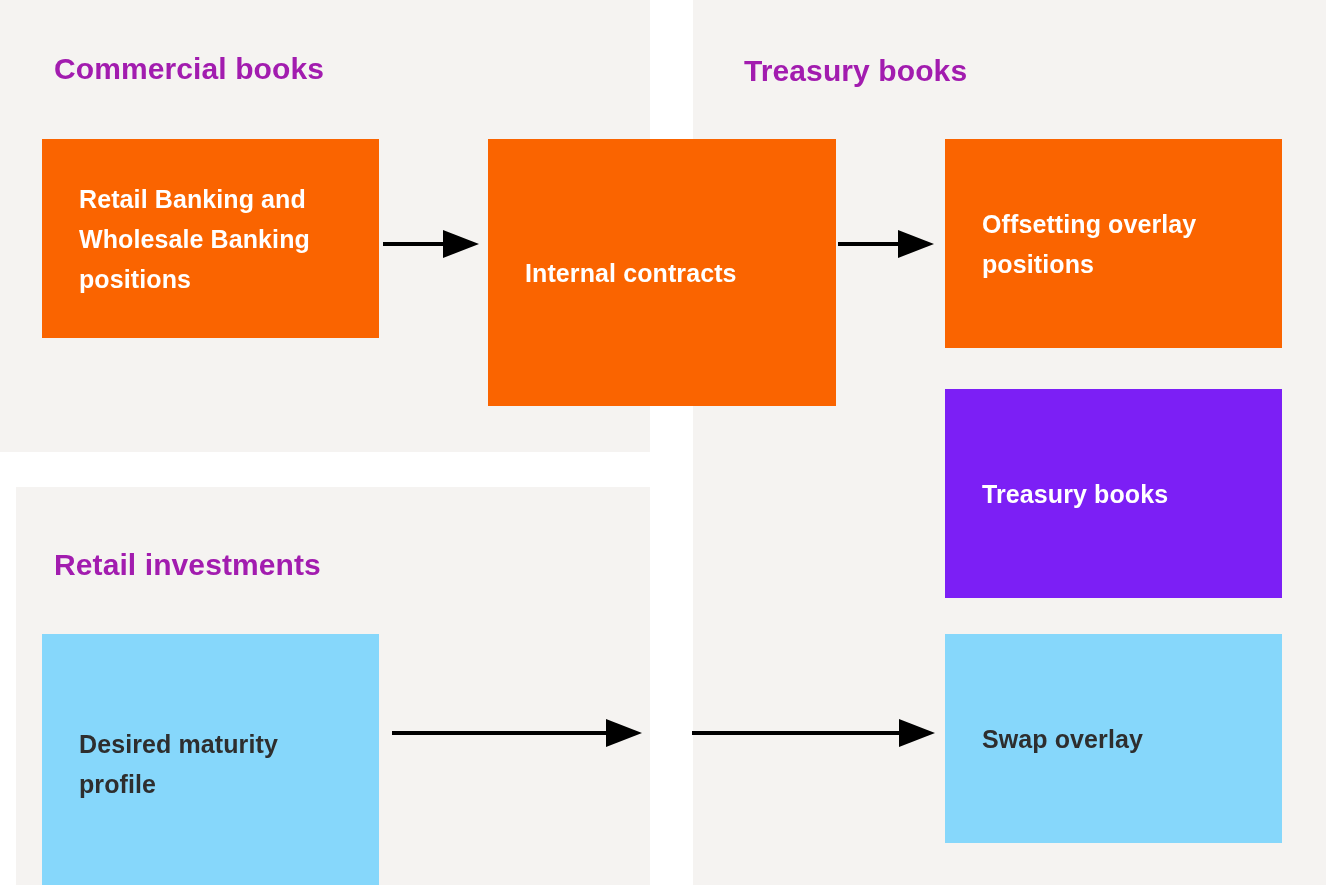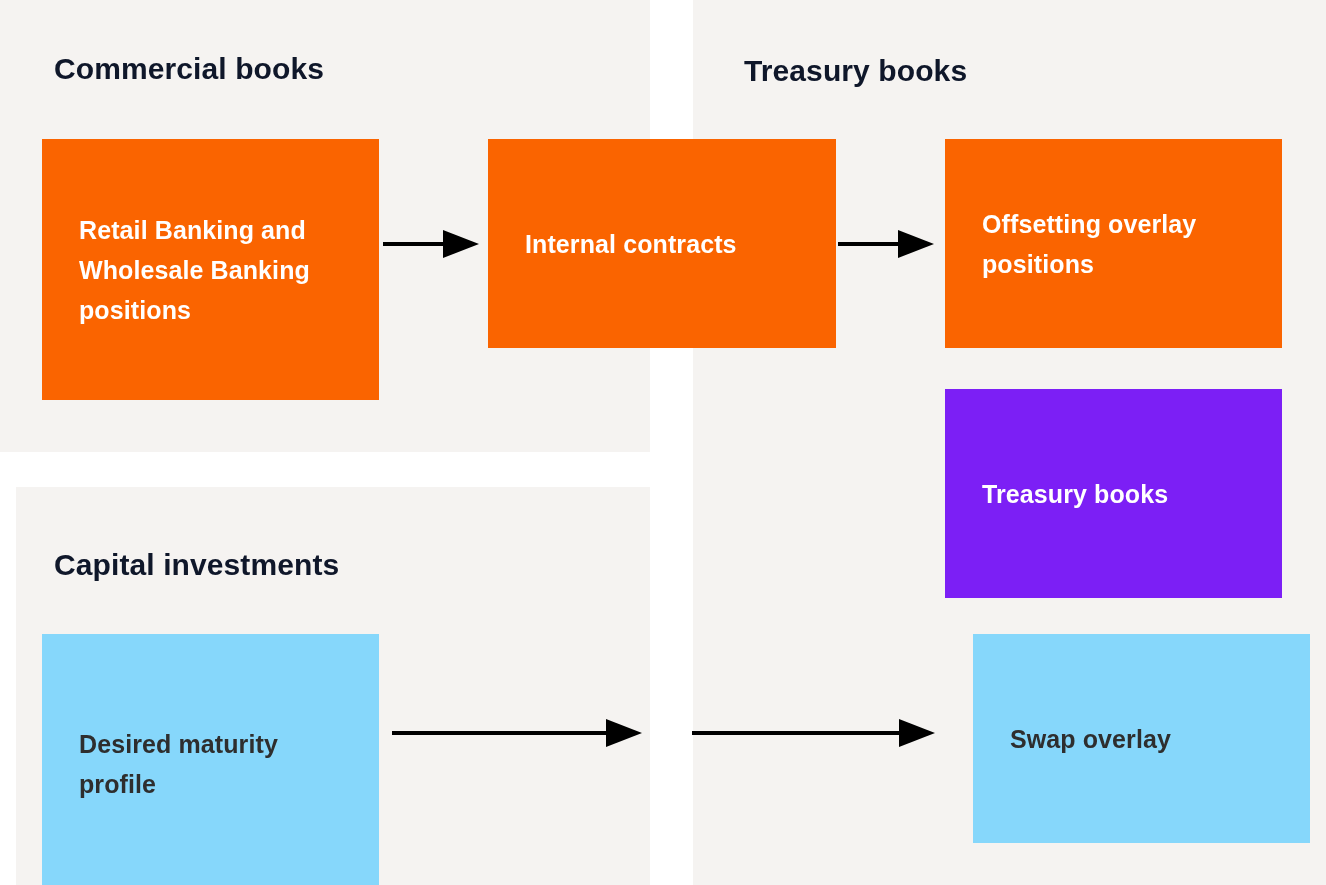--- a/index.html
+++ b/index.html
@@ -21,21 +21,21 @@
     position: absolute;
     background: #F5F3F1;
   }
   #panel-commercial  { left: 0px;   top: 0px;   width: 650px; height: 452px; }
   #panel-capital     { left: 16px;  top: 487px; width: 634px; height: 398px; }
   #panel-treasury    { left: 693px; top: 0px;   width: 633px; height: 885px; }
 
   .section-title {
     position: absolute;
     font-weight: bold;
-    color: #0f172a;
+    color: #a21caf;
     font-size: 30px;
     letter-spacing: 0.1px;
     white-space: nowrap;
   }
   #title-commercial { left: 54px;  top: 52px;  }
   #title-treasury   { left: 744px; top: 54px;  }
   #title-capital    { left: 54px;  top: 548px; }
 
   .node {
     position: absolute;
@@ -51,26 +51,26 @@
     line-height: 1.6;
     letter-spacing: 0.1px;
   }
   .node.orange { background: #FA6400; }
   .node.orange .node-label { color: #ffffff; }
   .node.purple { background: #7C1FF5; }
   .node.purple .node-label { color: #ffffff; }
   .node.blue   { background: #86D7FB; }
   .node.blue .node-label { color: #2E2E2E; }
 
-  #node-rbwb      { left: 42px;  top: 139px; width: 337px; height: 261px; }
-  #node-internal  { left: 488px; top: 139px; width: 348px; height: 209px; }
+  #node-rbwb      { left: 42px;  top: 139px; width: 337px; height: 199px; }
+  #node-internal  { left: 488px; top: 139px; width: 348px; height: 267px; }
   #node-offset    { left: 945px; top: 139px; width: 337px; height: 209px; }
   #node-treasury  { left: 945px; top: 389px; width: 337px; height: 209px; }
   #node-maturity  { left: 42px;  top: 634px; width: 337px; height: 260px; }
-  #node-swap      { left: 945px; top: 634px; width: 337px; height: 209px; margin-left: 28px; }
+  #node-swap      { left: 945px; top: 634px; width: 337px; height: 209px; }
 
   .arrow {
     position: absolute;
     height: 40px;
     pointer-events: none;
   }
   #arrow-1 { left: 383px; top: 224px; width: 96px;  }
   #arrow-2 { left: 838px; top: 224px; width: 96px;  }
   #arrow-3 { left: 392px; top: 713px; width: 250px; }
   #arrow-4 { left: 692px; top: 713px; width: 243px; }
@@ -82,21 +82,21 @@
 <div id="canvas">
 
   <div class="panel" id="panel-commercial"></div>
   <div class="panel" id="panel-capital"></div>
   <div class="panel" id="panel-treasury"></div>
 
   <div class="section-title" id="title-commercial">Commercial books</div>
 
   <div class="section-title" id="title-treasury">Treasury books</div>
 
-  <div class="section-title" id="title-capital">Capital investments</div>
+  <div class="section-title" id="title-capital">Retail investments</div>
 
   <div class="node orange" id="node-rbwb">
     <span class="node-label">Retail Banking and Wholesale Banking positions</span>
   </div>
 
   <div class="node orange" id="node-internal">
     <span class="node-label">Internal contracts</span>
   </div>
 
   <div class="node orange" id="node-offset">

